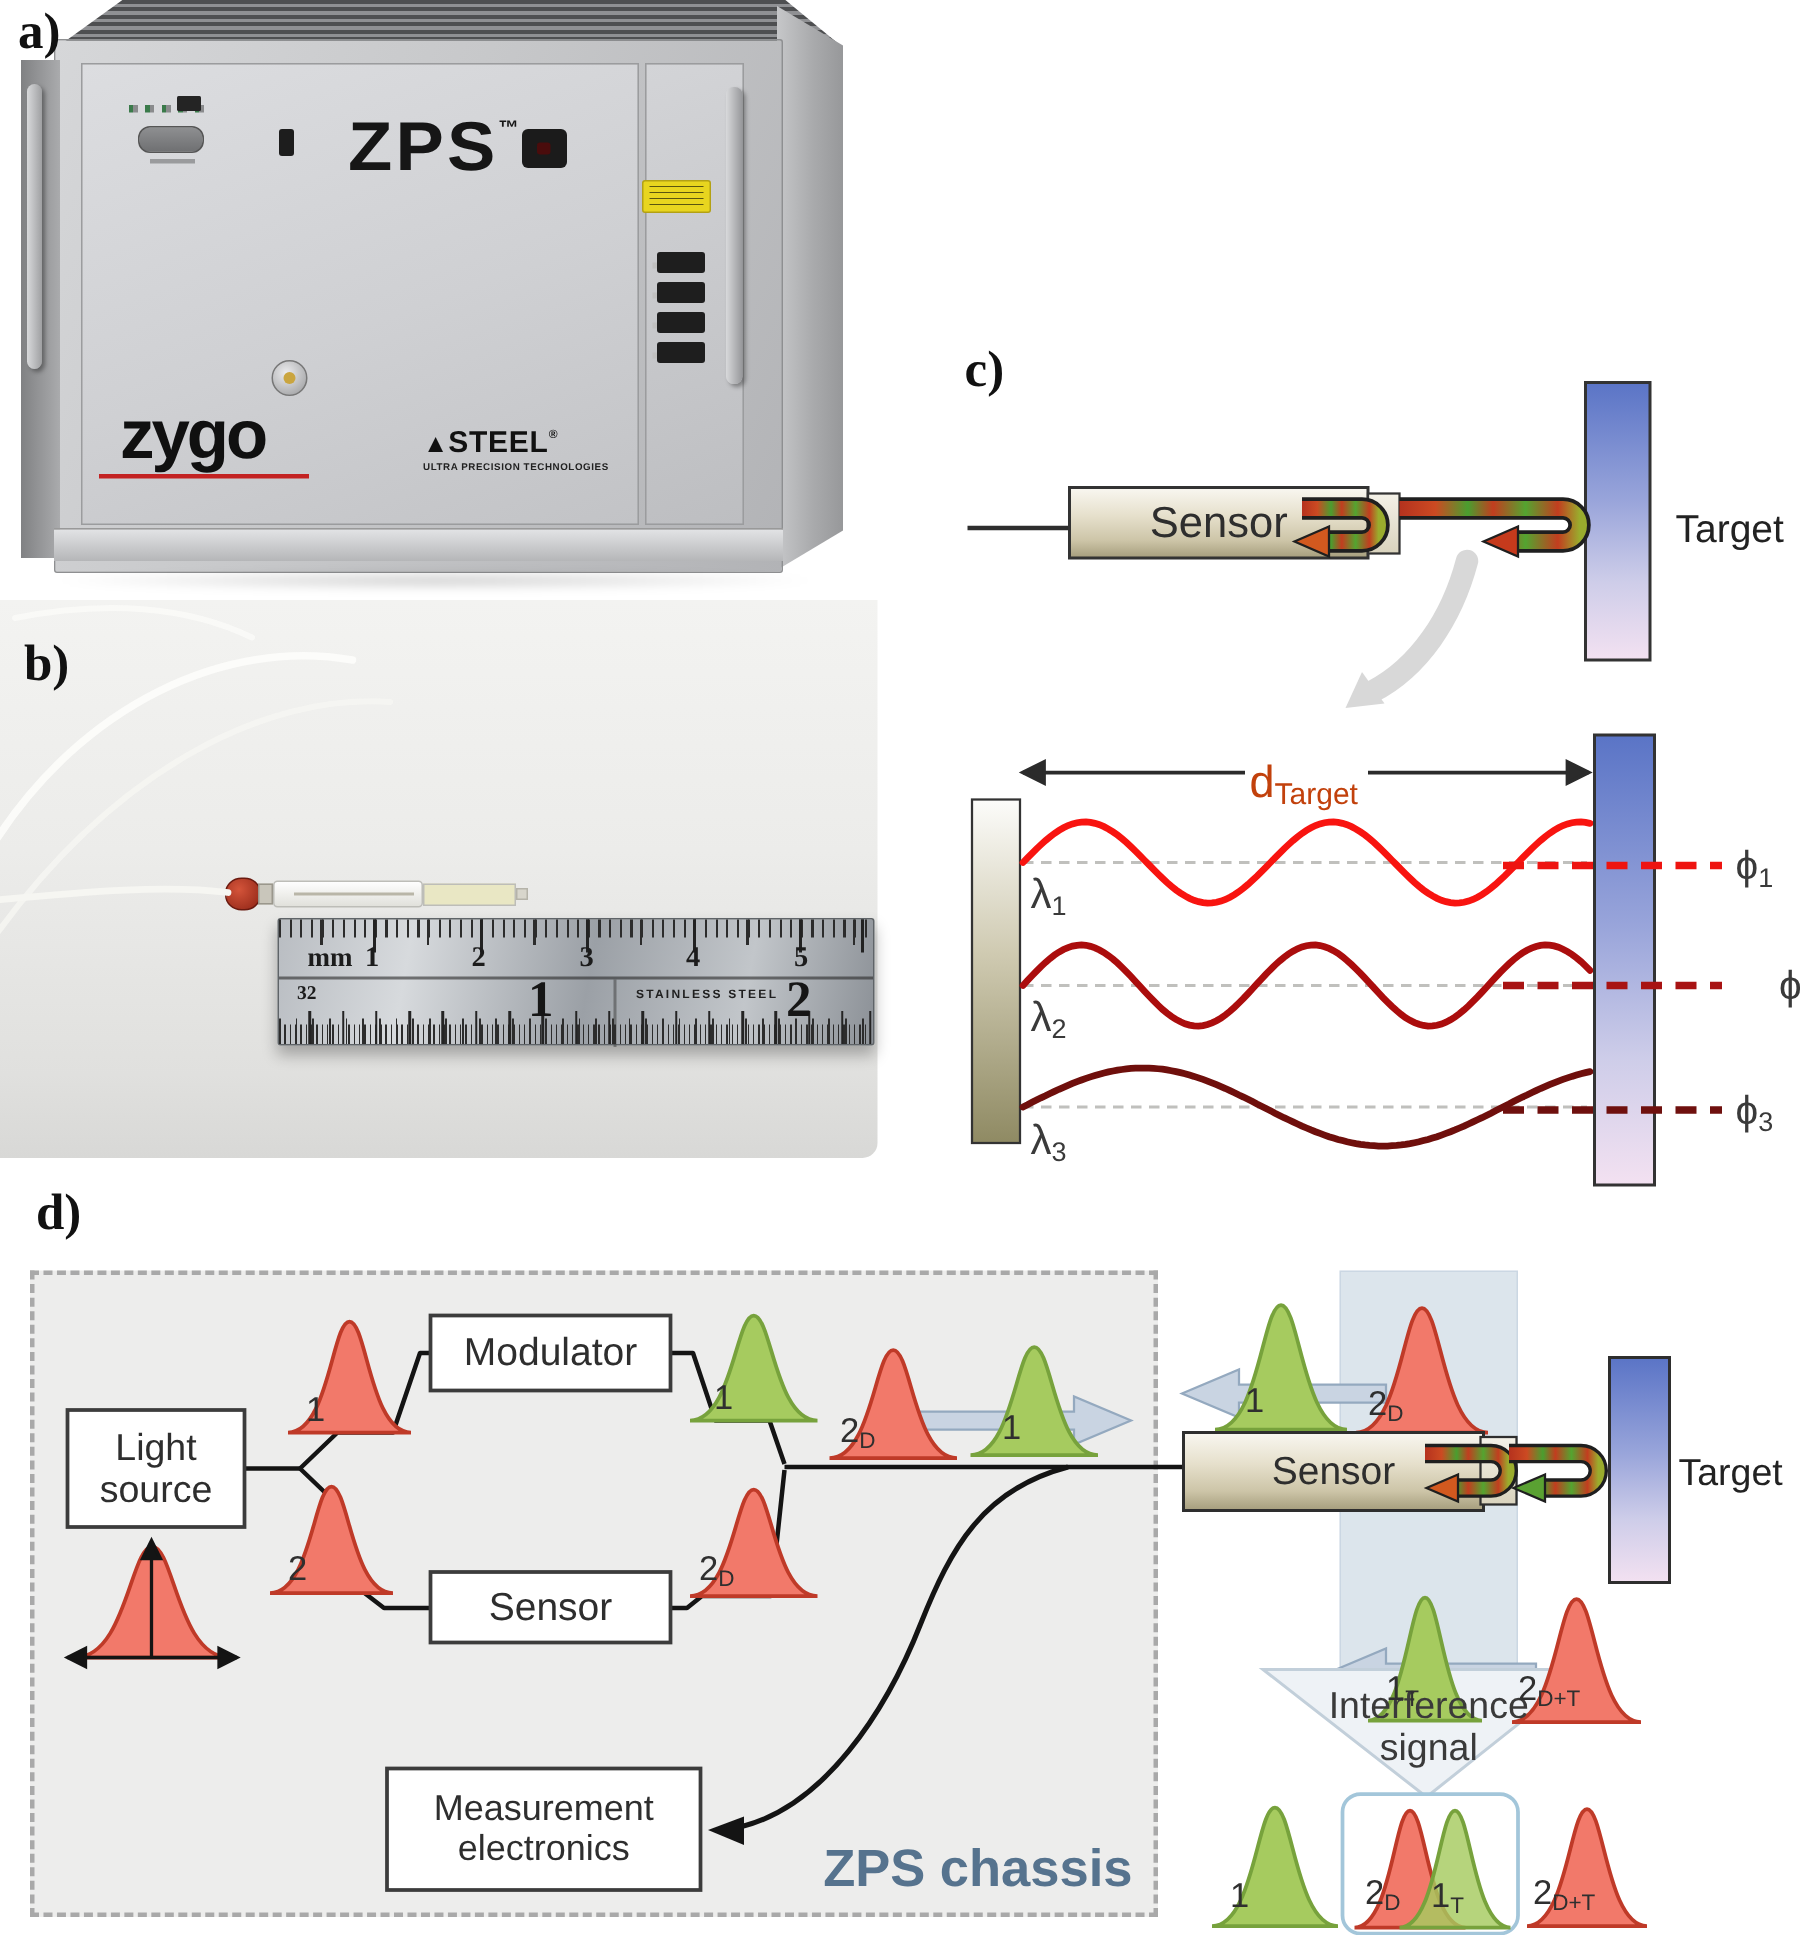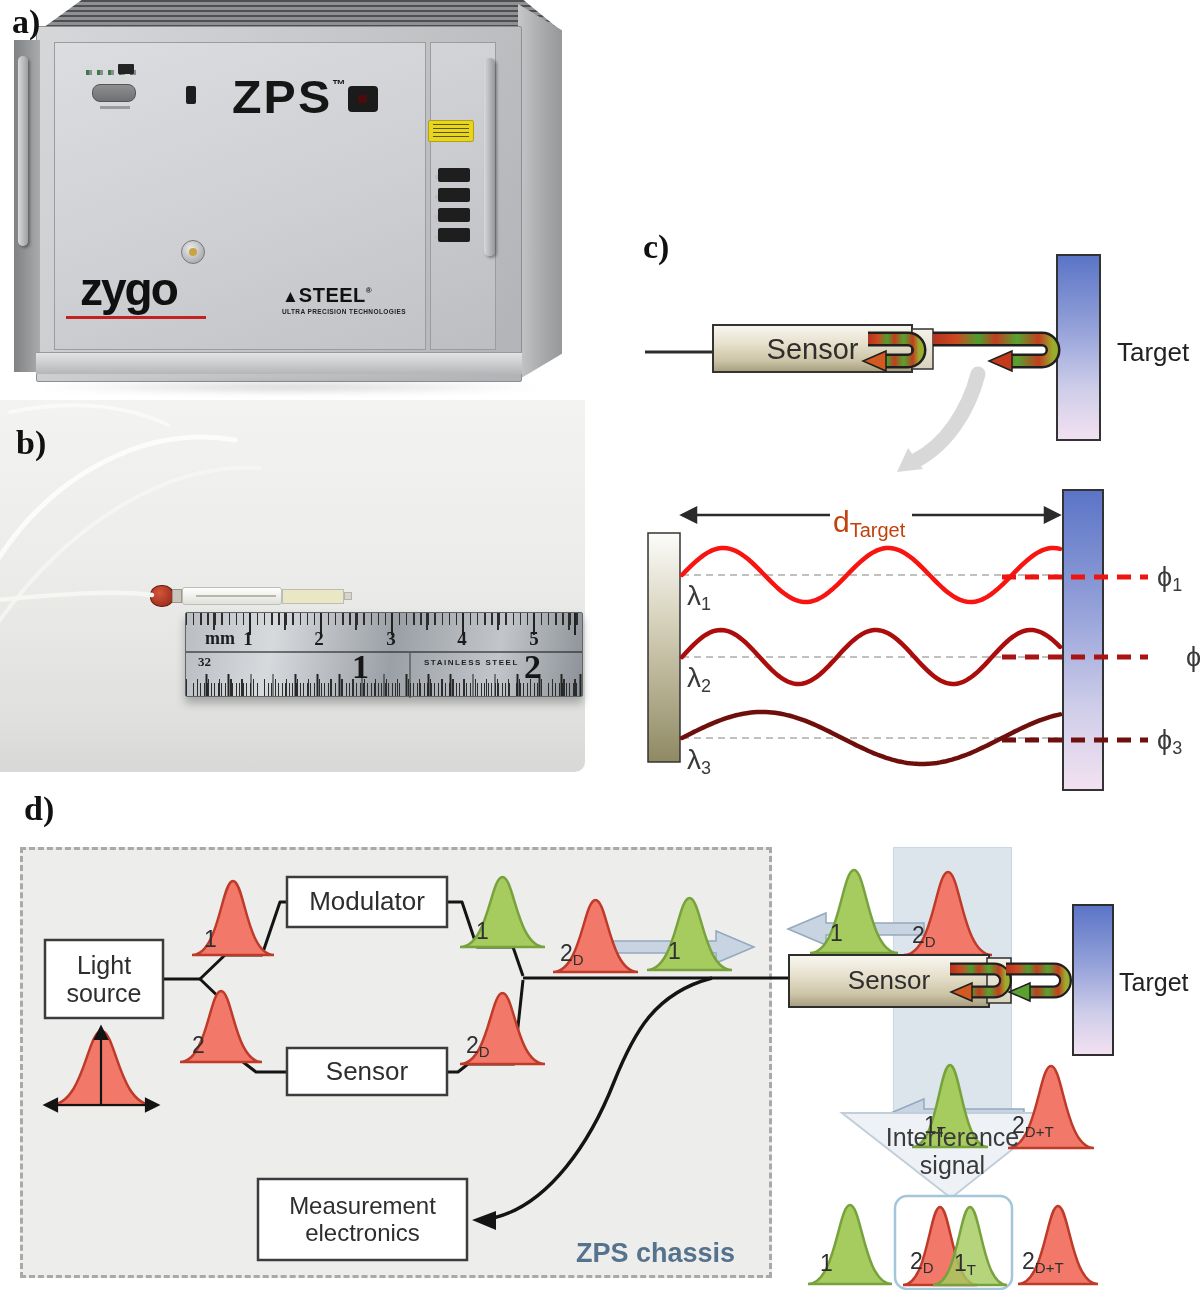--- a/index.html
+++ b/index.html
@@ -316,21 +316,21 @@
     <div class="glbl" style="left:1157px;top:725px;font-size:27px;"><span>ϕ</span><span class="gsub">3</span></div>
 
     <div class="boxlbl" style="left:45px;top:940px;width:118px;height:78px;font-size:25px;">Light
 source</div>
     <div class="boxlbl" style="left:287px;top:877px;width:160px;height:50px;font-size:26px;">Modulator</div>
     <div class="boxlbl" style="left:287px;top:1048px;width:160px;height:47px;font-size:26px;">Sensor</div>
     <div class="boxlbl" style="left:258px;top:1179px;width:209px;height:81px;font-size:24px;">Measurement
 electronics</div>
     <div class="boxlbl" style="left:855px;top:1120px;width:195px;height:62px;font-size:25px;color:#3a3a3a;">Interference
 signal</div>
-    <div class="abs" id="chassis-label" style="left: 525px; top: 1226px; width: 210px; text-align: right; font-size: 27px; font-weight: bold; color: rgb(86, 115, 142); margin-top: 12px;">ZPS chassis</div>
+    <div class="abs" id="chassis-label" style="left: 545px; top: 1226px; width: 210px; text-align: right; font-size: 35px; font-weight: bold; color: rgb(86, 115, 142);">ZPS chassis</div>
     <div class="boxlbl" style="left:789px;top:961px;width:200px;height:40px;font-size:26px;">Sensor</div>
     <div class="abs" style="left:1119px;top:968px;font-size:25px;color:#222;">Target</div>
 
     <div class="plbl" style="left:204px;top:926px"><span>1</span><span class="psub"></span></div>
     <div class="plbl" style="left:192px;top:1032px"><span>2</span><span class="psub"></span></div>
     <div class="plbl" style="left:476px;top:918px"><span>1</span><span class="psub"></span></div>
     <div class="plbl" style="left:466px;top:1032px"><span>2</span><span class="psub">D</span></div>
     <div class="plbl" style="left:560px;top:940px"><span>2</span><span class="psub">D</span></div>
     <div class="plbl" style="left:668px;top:938px"><span>1</span><span class="psub"></span></div>
     <div class="plbl" style="left:830px;top:920px"><span>1</span><span class="psub"></span></div>

